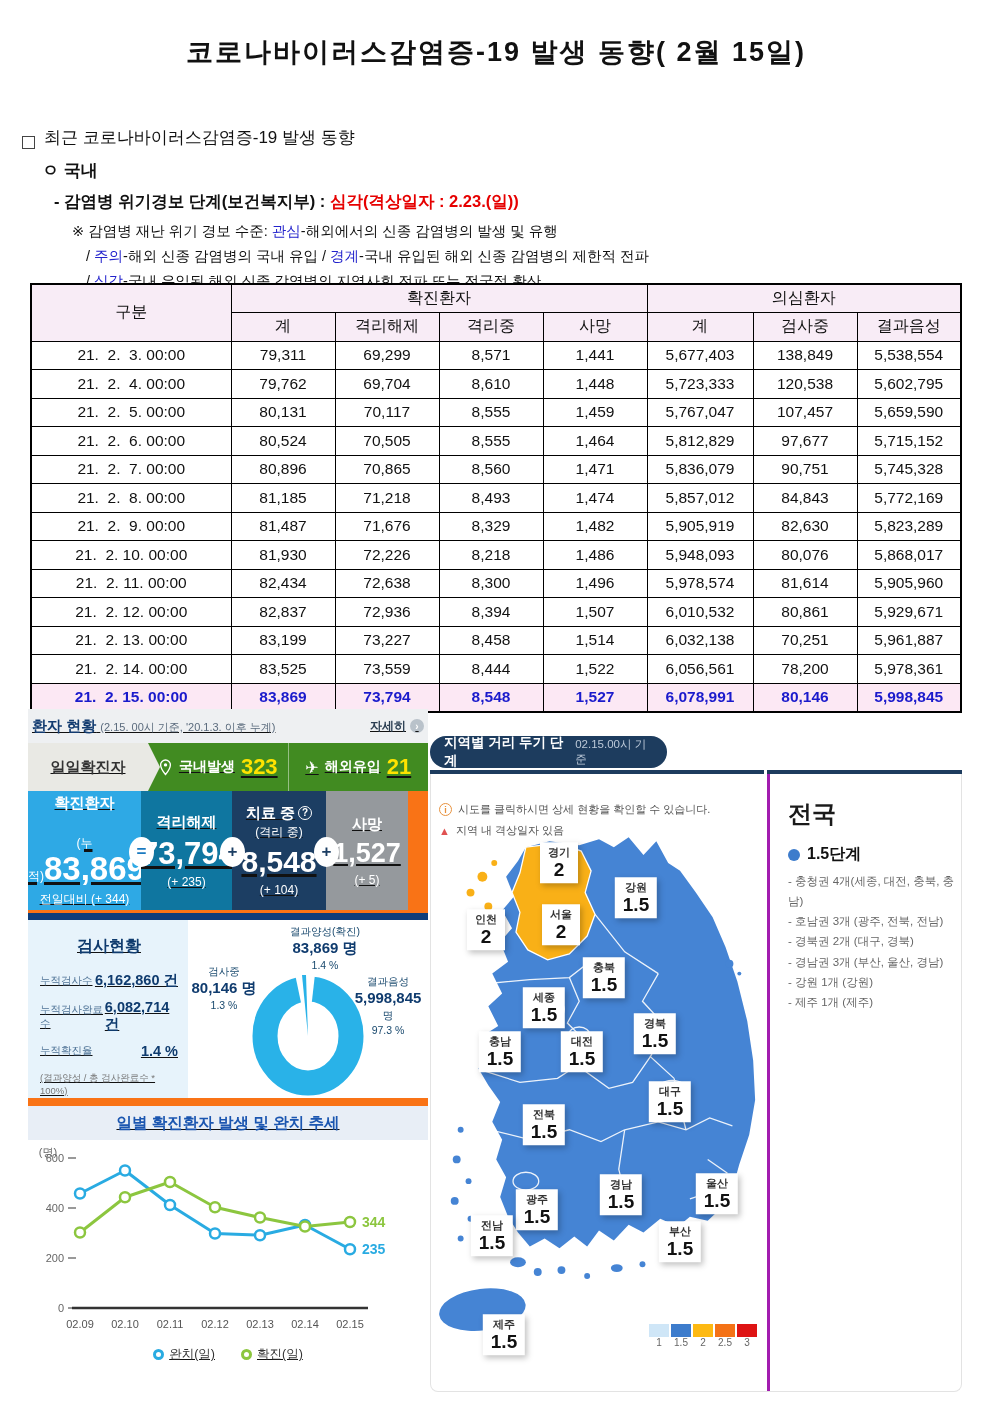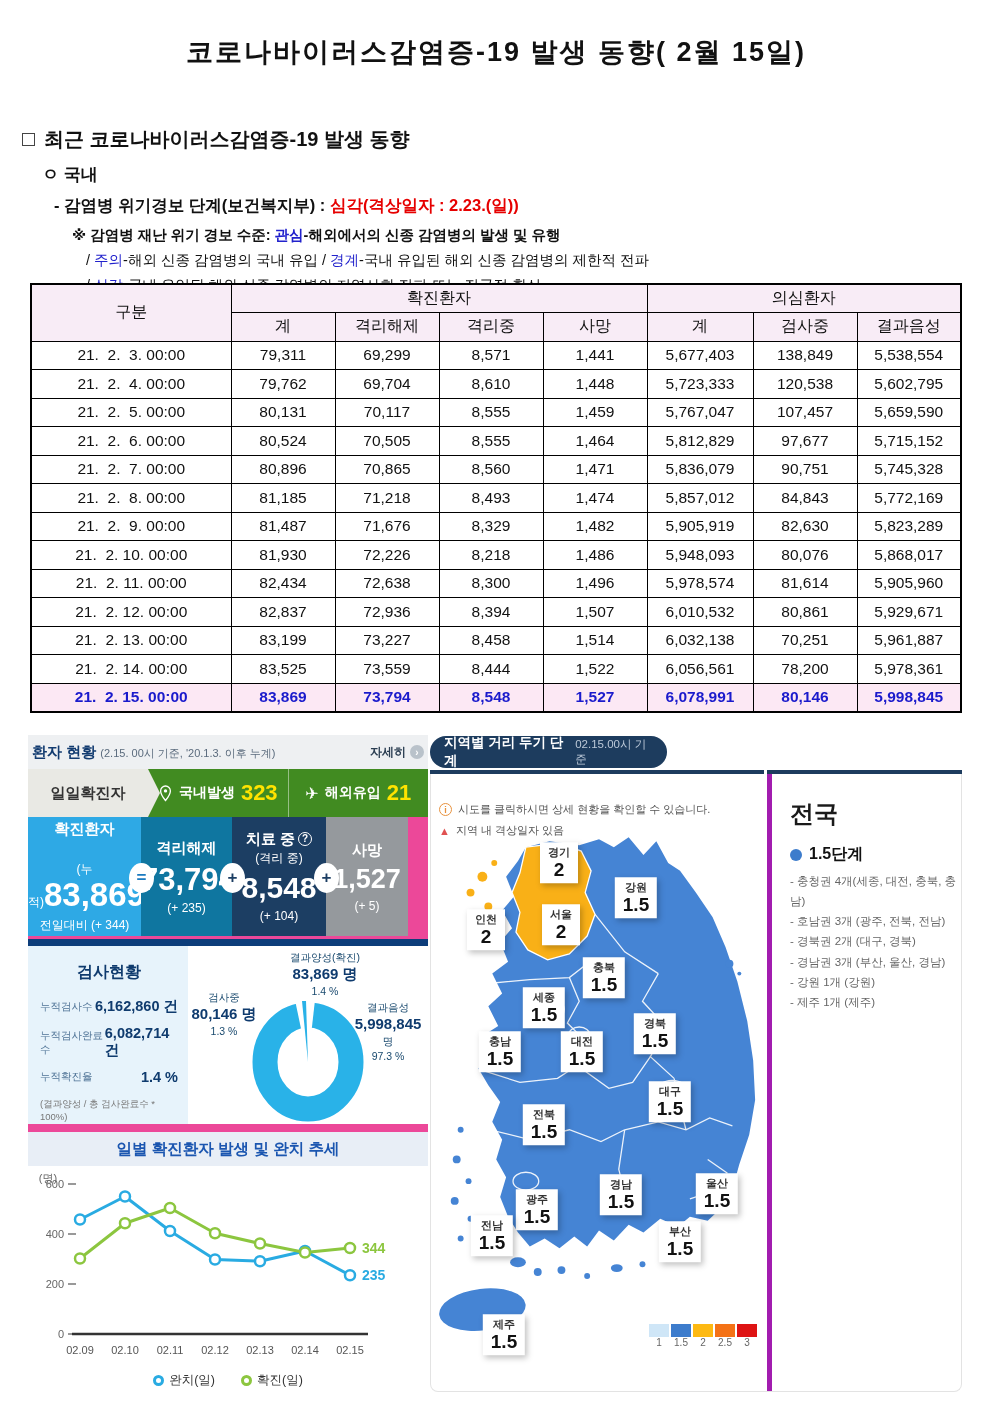--- a/index.html
+++ b/index.html
@@ -3,39 +3,39 @@
 <meta charset="utf-8">
 <style>
   * { margin:0; padding:0; box-sizing:border-box; }
   body { width:992px; height:1403px; background:#fff; overflow:hidden;
          font-family:"Liberation Sans","DejaVu Sans",sans-serif; color:#111; }
   .page { position:relative; width:992px; height:1403px; }
 
   
   .doc-title { text-align:center; padding-top:34px; font-size:27px; font-weight:bold; letter-spacing:2px; }
   .intro { position:absolute; left:22px; top:126px; width:948px; }
-  .l1 { font-size:20px; font-weight:bold; display:flex; align-items:center; }
+  .l1 { font-size:17px; font-weight:normal; display:flex; align-items:flex-end; }
   .cb { display:inline-block; width:13px; height:13px; border:1.5px solid #444; margin-right:9px; flex:none;}
   .l2 { margin:10px 0 0 20px; font-size:17px; font-weight:bold; }
   .l3 { margin:9px 0 0 32px; font-size:16.5px; font-weight:bold; }
-  .l4 { margin:9px 0 0 50px; font-size:14.5px;font-weight:bold; }
+  .l4 { margin:9px 0 0 50px; font-size:14.5px; }
   .l5 { margin:6px 0 0 64px; font-size:14.5px; }
   .red  { color:#e60000; font-weight:bold; }
   .blue { color:#2222cc; }
 
   
   .table-wrap { position:absolute; left:30px; top:283px; width:930px; }
   table { border-collapse:collapse; width:100%; table-layout:fixed; border:2px solid #000; }
   th,td { border:1px solid #000; text-align:center; font-size:15.5px; height:28.5px; padding:0; }
   thead th { background:#f8ecf6; font-weight:normal; font-size:16px; }
   td.c0 { white-space:pre; }
   tr.hl td { background:#fce8f4; color:#1a1acc; font-weight:bold; }
 
   
-  .pp { position:absolute; left:28px; top:735px; width:400px; height:660px; background:#ec4899; }
+  .pp { position:absolute; left:28px; top:709px; width:400px; height:660px; background:#f97316;text-decoration:underline; }
   .pp-head { height:34px; display:flex; align-items:center; justify-content:space-between; padding:0 4px; background:#eef0f2;}
   .pp-title { font-size:15px; font-weight:bold; color:#123b70; }
   .pp-title small { font-weight:normal; font-size:11px; color:#5b6b7d; }
   .more { font-size:12px; font-weight:bold; color:#2b3e52; display:flex; align-items:center; gap:4px; cursor:pointer;}
   .more .circ { width:14px; height:14px; border-radius:50%; background:#b9c2ca; color:#fff; font-size:10px;
                 display:flex; align-items:center; justify-content:center; }
 
   .daily { display:flex; height:48px; }
   .daily-tab { width:120px; background:#e9e9e4; display:flex; align-items:center; justify-content:center;
                font-size:15px; font-weight:bold; color:#333; position:relative; }
@@ -108,21 +108,21 @@
   .mapbox svg { position:absolute; left:0; top:0; }
   .map-label { position:absolute; transform:translate(-50%,-50%); background:#fff; box-shadow:2px 3px 6px rgba(0,0,0,.25);
                padding:4px 8px 3px; text-align:center; line-height:1.15; z-index:4; cursor:pointer;}
   .map-label .nm { font-size:11px; font-weight:bold; color:#333; display:block; }
   .map-label .vl { font-size:19px; font-weight:bold; color:#111; display:block; }
   .scale { position:absolute; left:218px; top:494px; z-index:5; }
   .scale .sw { display:flex; gap:2px; }
   .scale .sw i { width:20px; height:13px; display:block; }
   .scale .lb { display:flex; gap:2px; font-size:10px; color:#666; }
   .scale .lb span { width:20px; text-align:center; }
-  .rp-side { flex:1; border-left:5px solid #a21caf; padding:24px 0 0 18px; }
+  .rp-side { flex:1; border-left:3px solid #a21caf; padding:24px 0 0 18px; }
   .side-title { font-size:24px; font-weight:bold; color:#1a1a1a; margin-bottom:14px; }
   .grp { margin-bottom:12px; }
   .grp-h { display:flex; align-items:center; gap:7px; font-size:16px; font-weight:bold; margin-bottom:6px; }
   .dot { width:12px; height:12px; border-radius:50%; flex:none; }
   .grp-items div { font-size:11.5px; color:#666; line-height:1.75; }
 </style>
 </head>
 <body>
 
 <div class="page">

